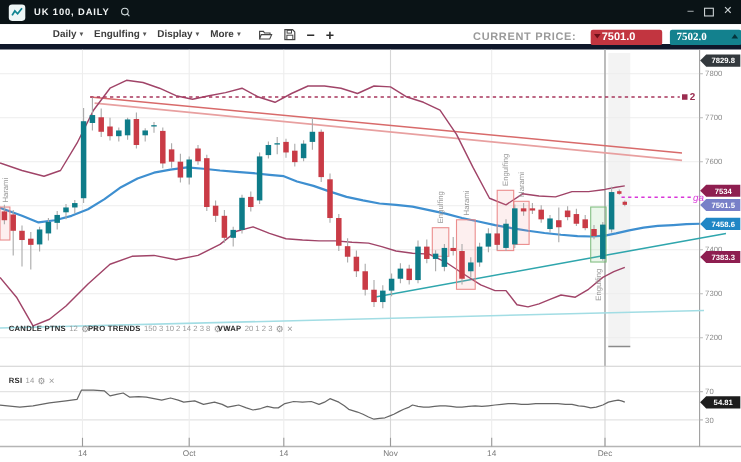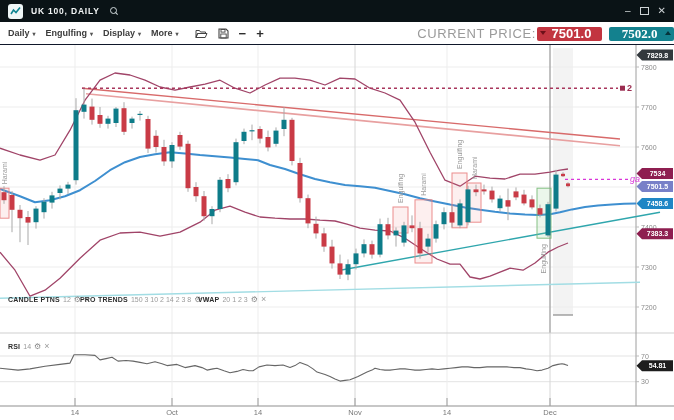--- a/index.html
+++ b/index.html
@@ -12,30 +12,30 @@
            display:flex;align-items:center;justify-content:center;}
   .tb-title{color:#f2f5f5;font-size:8.5px;font-weight:bold;letter-spacing:.8px;margin-left:8px;}
   .searchicon{position:relative;width:8px;height:8px;margin-left:10px;}
   .searchicon .lens{position:absolute;left:0;top:0;width:5px;height:5px;border:1.2px solid #cfd8da;border-radius:50%;}
   .searchicon .tail{position:absolute;left:5.5px;top:5.5px;width:3px;height:1.2px;background:#cfd8da;transform:rotate(45deg);}
   .winctrls{position:absolute;right:8px;top:0;height:22px;display:flex;align-items:center;gap:9px;color:#cdd3d5;font-size:10px;}
   .winctrls span{cursor:default;line-height:1;}
   .popout{width:7px;height:6px;border:1px solid #cdd3d5;display:inline-block;}
   
   .toolbar{position:absolute;left:0;top:22px;width:674px;height:23px;background:#fff;
-           border-bottom:1px solid #0f172a;display:flex;align-items:center;box-sizing:border-box;}
+           border-bottom:5px solid #0f172a;display:flex;align-items:center;box-sizing:border-box;padding-left:40px;}
   .menu{font-size:9px;font-weight:bold;color:#3c3c3c;margin-left:10px;display:flex;align-items:center;gap:3px;cursor:default;}
   .menu:first-child{margin-left:8px;}
   .caret{font-size:6px;color:#555;}
   .toolicons{display:flex;align-items:center;gap:10px;margin-left:16px;}
   .zoomglyph{font-size:13px;font-weight:bold;color:#2d2d2d;line-height:1;}
   .cp-area{position:absolute;right:0;top:0;height:23px;display:flex;align-items:center;}
-  .cp-label{font-size:13px;color:#9a9a9a;letter-spacing:.6px;font-weight:normal;margin-right:1px;}
-  .pricebtn{height:14px;min-width:49px;display:flex;align-items:center;justify-content:center;
-            color:#fff;font-size:13px;font-weight:bold;border-radius:2px;position:relative;cursor:pointer;}
+  .cp-label{font-size:10px;color:#9a9a9a;letter-spacing:.6px;font-weight:bold;margin-right:13px;}
+  .pricebtn{height:14px;min-width:49px;display:flex;align-items:center;
+            color:#fff;font-size:10px;font-weight:bold;border-radius:2px;position:relative;cursor:pointer;}
   .sellbtn{background:#c23540;margin-right:7px;padding:0 6px 0 10px;}
   .buybtn{background:#13818e;margin-right:0;padding:0 10px 0 6px;font-family:Liberation Serif, serif;}
   .arr{width:0;height:0;position:absolute;}
   .arr-down{left:3px;top:4px;border-left:3px solid transparent;border-right:3px solid transparent;border-top:4px solid #6d1019;}
   .arr-up{right:3px;top:4px;border-left:3px solid transparent;border-right:3px solid transparent;border-bottom:4px solid #05343b;}
   
   .chartwrap{position:absolute;left:0;top:45px;width:674px;height:375px;}
   svg{display:block;}
   .chip{position:absolute;display:flex;align-items:center;gap:3px;font-size:7px;color:#9a9a9a;white-space:nowrap;}
   .chip b{color:#2e2e2e;font-size:7px;letter-spacing:.2px;}

